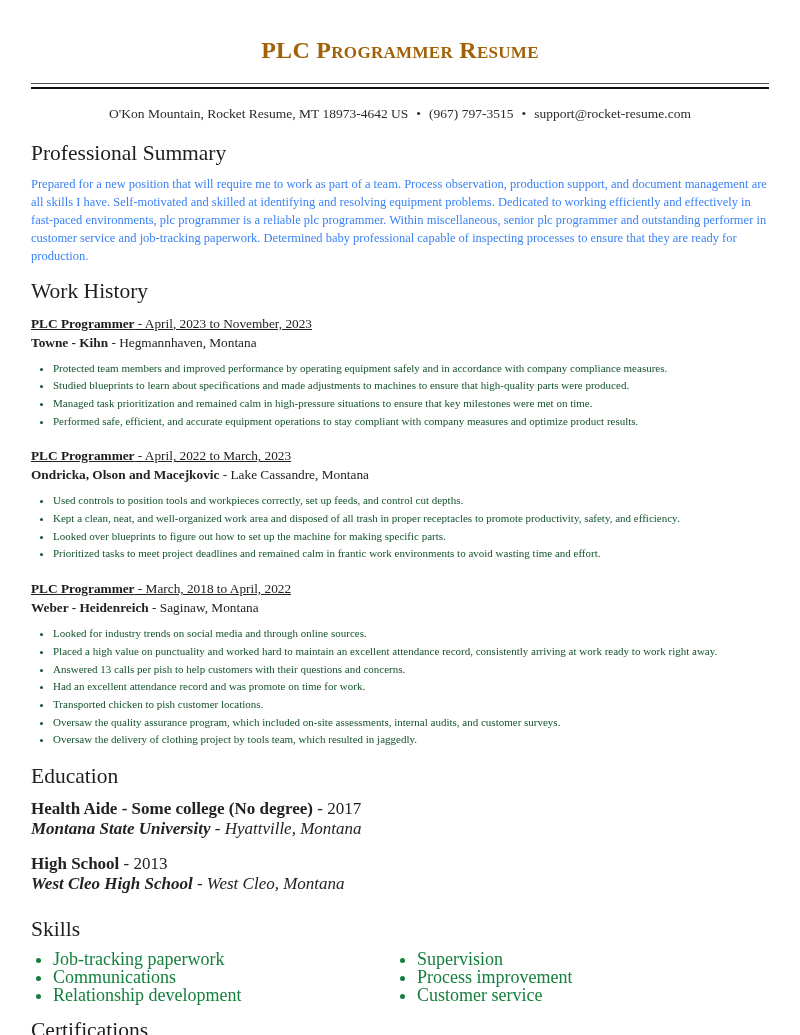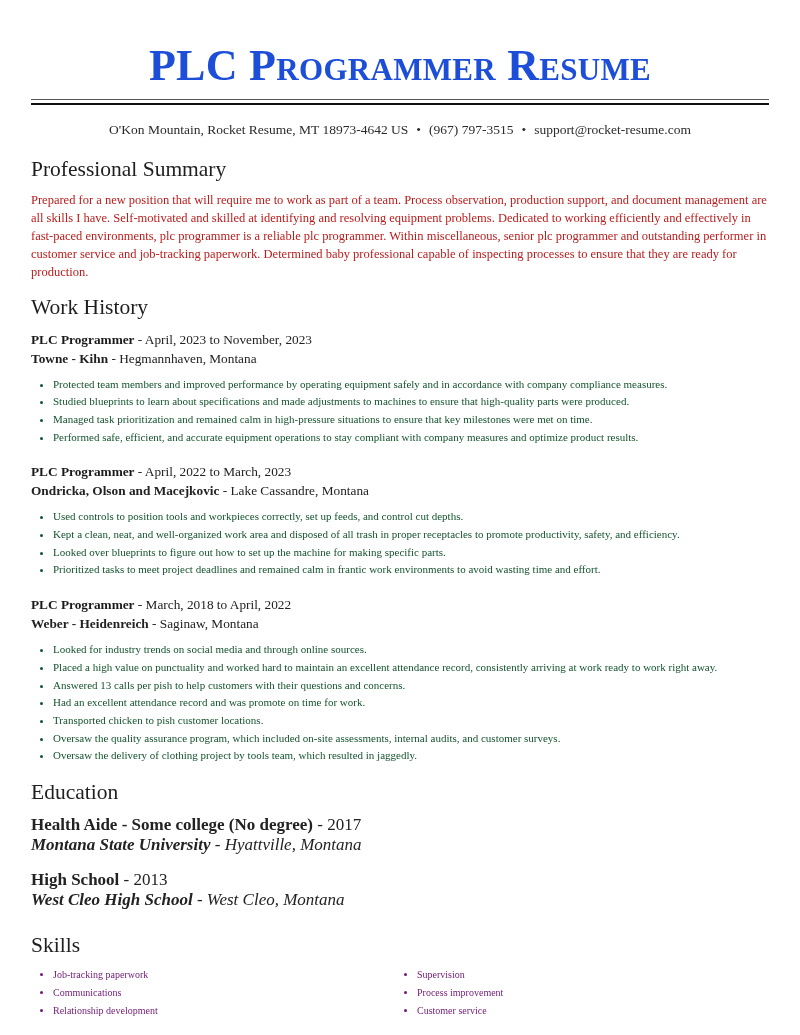--- a/index.html
+++ b/index.html
@@ -3,57 +3,57 @@
   <meta charset="utf-8">
   <style>
     html, body { margin: 0; padding: 0; background: #ffffff; }
     body {
       width: 800px; height: 1035px; overflow: hidden;
       font-family: "Liberation Serif", "DejaVu Serif", serif;
       color: #222222;
     }
     .page { padding: 0 31px; position: relative; }
     .title {
-      text-align: center; margin: 0; padding-top: 44px;
-      font-size: 44px; font-weight: bold; font-variant: small-caps;
-      letter-spacing: 0.3px; color: #1d4ed8; line-height: 44px;
+      text-align: center; margin: 0; padding-top: 28px;
+      font-size: 24px; font-weight: bold; font-variant: small-caps;
+      letter-spacing: 0.3px; color: #a16207; line-height: 44px;
     }
     .rule { margin-top: 11px; }
     .rule .thin { height: 1px; background: #555; }
     .rule .thick { height: 2px; background: #111; margin-top: 3px; }
     .contact {
       text-align: center; font-size: 13.5px; margin-top: 17px; color: #2a2a2a;
     }
     .contact .sep { margin: 0 8px; }
     h2.section {
       font-weight: normal; font-size: 21.5px; margin: 0; color: #1e1e1e;
       line-height: 26px;
     }
     .summary { margin-top: 18px; }
     .summary p {
-      margin: 10px 0 0 0; font-size: 12.5px; line-height: 17.9px; color: #b91c1c;
+      margin: 10px 0 0 0; font-size: 12.5px; line-height: 17.9px; color: #3b82f6;
     }
     .work { margin-top: 12px; }
     .job { margin-top: 0; }
-    .job-head { font-size: 13.3px; line-height: 19px; }
+    .job-head { font-size: 13.3px; line-height: 19px; text-decoration: underline; }
     .job-head.first { margin-top: 10px; }
     .job-head b { font-weight: bold; color: #1a1a1a; }
     .job-sub { font-size: 13.3px; line-height: 19px; }
     .job-sub b { font-weight: bold; }
     ul.bullets { margin: 8px 0 0 0; padding-left: 22px; }
     ul.bullets li { font-size: 11px; line-height: 17.7px; color: #14532d; }
     .job + .job { margin-top: 16px; }
     .edu { margin-top: 14px; }
     .edu-item { font-size: 17px; line-height: 19.5px; }
     .edu-item + .edu-item { margin-top: 16px; }
     .edu-item .subline { font-style: italic; }
     .skills { margin-top: 23px; }
     .skills-grid { display: flex; margin-top: 8px; }
     .skills-grid ul { margin: 0; padding-left: 22px; width: 342px; }
-    .skills-grid ul li { font-size: 10px; line-height: 18px; color: #701a75; }
+    .skills-grid ul li { font-size: 18px; line-height: 18px; color: #15803d; }
     .cert { margin-top: 13px; }
   </style>
 </head>
 <body>
 
 <div class="page">
 
   <h1 class="title">PLC Programmer Resume</h1>
 
   <div class="rule">

